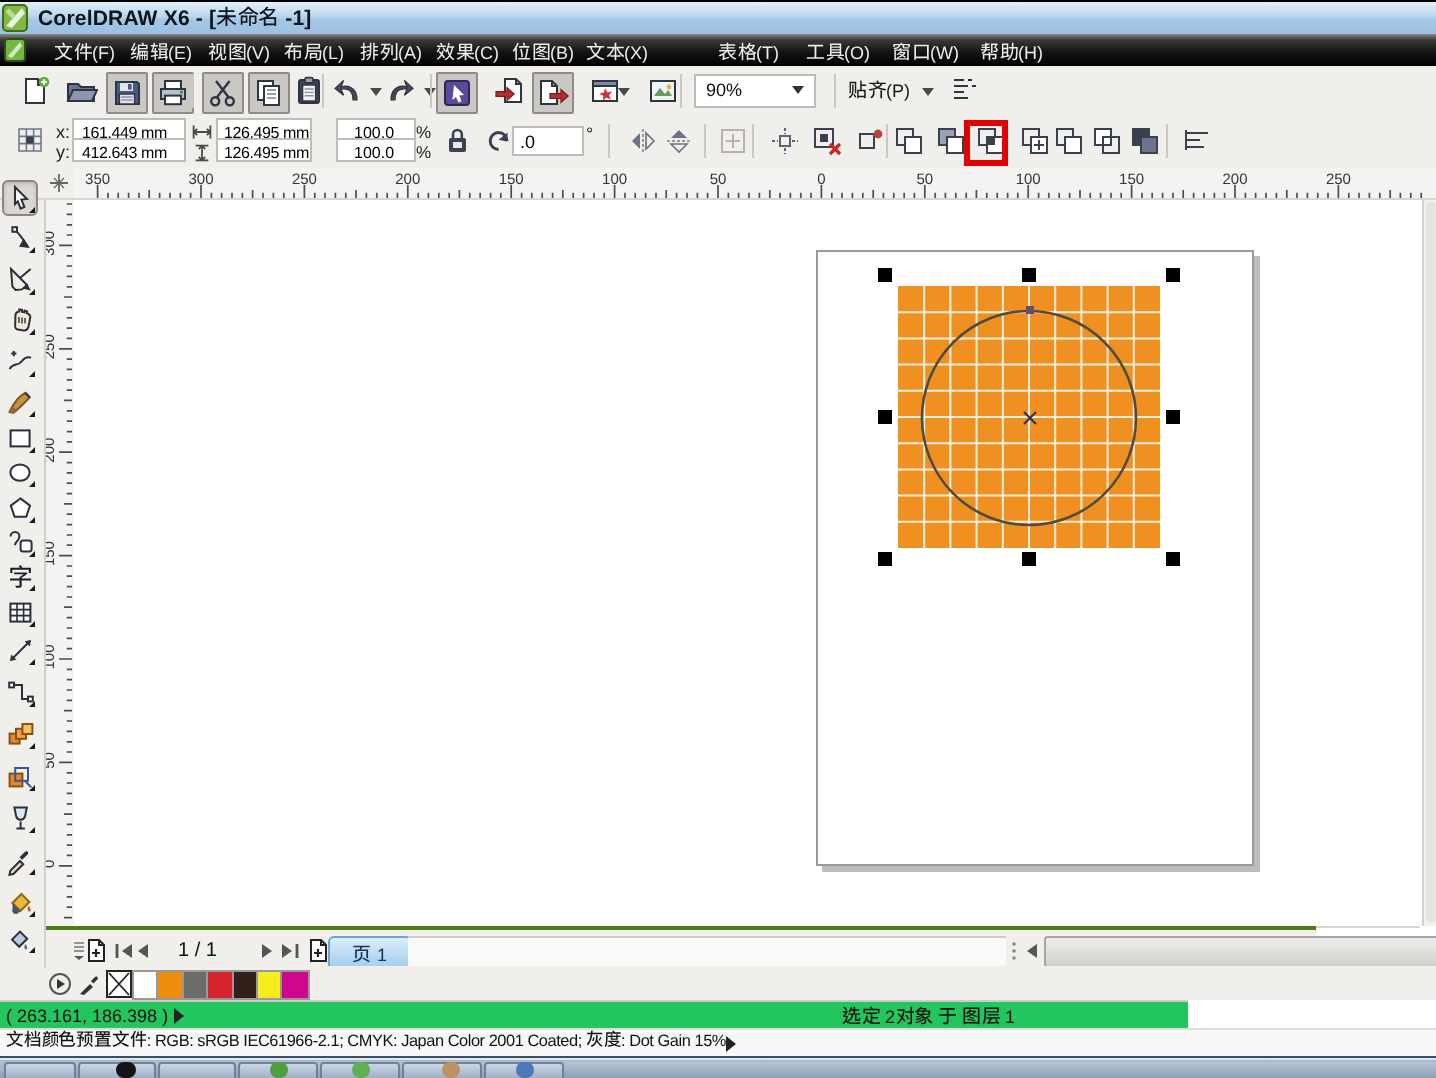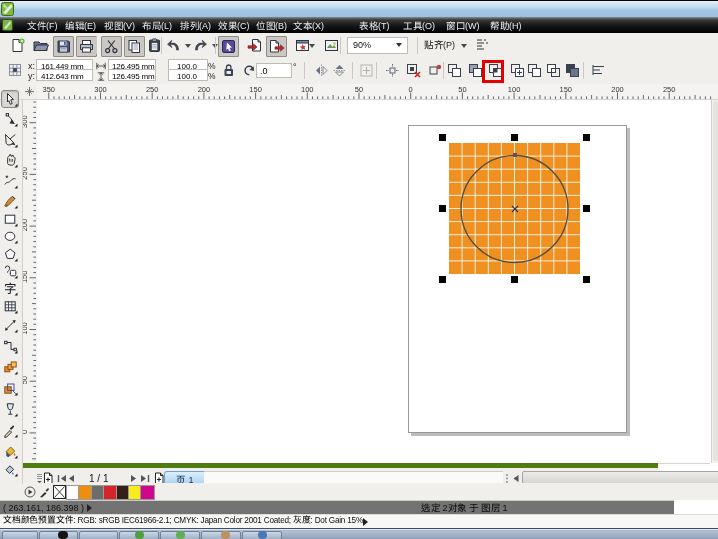--- a/index.html
+++ b/index.html
@@ -59,20 +59,27 @@
     </defs>
   </svg>
 <div class="abs" style="left:0;top:0;width:718px;height:17px;
  background:linear-gradient(#e9f3fb,#bcd8ee 45%,#a3c6e4 60%,#9cc1e0)">
  <div class="abs" style="left:0;top:0;width:718px;height:1px;background:#000"></div>
  <svg class="abs" style="left:1px;top:2px" width="13" height="14" viewBox="0 0 13 14">
    <rect x="0.5" y="0.5" width="12" height="13" rx="2" fill="#82b842" stroke="#3e6b1e"></rect>
    <path d="M2 11 L10 2 L11.5 4.5 L5 12 Z" fill="#e6f2dc"></path>
    <path d="M2.5 3 L6 6.5" stroke="#b9dc96" stroke-width="2.5"></path>
  </svg>
+ <div class="abs" style="left:19px;top:2.5px;font-size:10.5px;color:#0c141c;font-weight:bold;letter-spacing:0.1px">CorelDRAW X6 - [<svg class="cg" style="width:10.5px;height:10.5px" viewBox="0 0 1000 1000">
+        <use href="#g672a"></use>
+      </svg><svg class="cg" style="width:10.5px;height:10.5px" viewBox="0 0 1000 1000">
+        <use href="#g547d"></use>
+      </svg><svg class="cg" style="width:10.5px;height:10.5px" viewBox="0 0 1000 1000">
+        <use href="#g540d"></use>
+      </svg> -1]</div>
 </div>
 
 <div class="abs" style="left:0;top:17px;width:718px;height:16px;
  background:linear-gradient(#8a8a8a,#3a3a3a 18%,#151515 55%,#000)">
  <svg class="abs" style="left:2px;top:2px" width="11" height="12" viewBox="0 0 11 12">
   <rect x="0.5" y="0.5" width="10" height="11" rx="1.5" fill="#79b544" stroke="#2c511a"></rect>
   <path d="M2 9 L8 2 L9 4 L4 10 Z" fill="#d4e8c6"></path>
  </svg>
  <div class="abs" style="left:27px;top:4px;font-size:9px;color:#ececec"><svg class="cg" style="width:9.5px;height:9.5px" viewBox="0 0 1000 1000">
         <use href="#g6587"></use>
@@ -640,21 +647,21 @@
     <div class="abs" style="left:546.0px;top:34.0px;width:7px;height:7px;background:#000"></div>
     <div class="abs" style="left:402.0px;top:105.0px;width:7px;height:7px;background:#000"></div>
     <div class="abs" style="left:546.0px;top:105.0px;width:7px;height:7px;background:#000"></div>
     <div class="abs" style="left:402.0px;top:176.0px;width:7px;height:7px;background:#000"></div>
     <div class="abs" style="left:474.0px;top:176.0px;width:7px;height:7px;background:#000"></div>
     <div class="abs" style="left:546.0px;top:176.0px;width:7px;height:7px;background:#000"></div>
   </div>
 <div class="abs" style="left:711px;top:100px;width:7px;height:363px;background:#f2f1ef;border-left:1px solid #d5d2ce">
     <div class="abs" style="left:1px;top:1px;width:5px;height:360px;background:#e6e4e0;border-radius:2px"></div>
   </div>
-<div class="abs" style="left:0;top:463px;width:658px;height:20px;background:#f1efec;border-top:5px solid #4d7c0f">
+<div class="abs" style="left:0;top:463px;width:658px;height:20px;background:#f1efec;border-top:2px solid #4d7c0f">
     <svg class="abs" style="left:36px;top:5px" width="7" height="11" viewBox="0 0 7 11">
       <path d="M1 1.5 h5 M1 3.5 h5 M1 5.5 h5" stroke="#777" stroke-width="0.8"></path>
       <path d="M1 8 l2.5 2 2.5-2 z" fill="#555"></path>
     </svg>
     <svg class="abs" style="left:42px;top:4px" width="12" height="13" viewBox="0 0 12 13">
       <path d="M2.5 1 h5 l2.5 2.5 v8 h-7.5 z" fill="#fff" stroke="#222"></path>
       <path d="M7.5 1 v2.5 h2.5" fill="none" stroke="#222"></path>
       <path d="M6 5.5 v4 M4 7.5 h4" stroke="#222" stroke-width="1.1"></path>
     </svg>
     <svg class="abs" style="left:57px;top:6px" width="10" height="9" viewBox="0 0 10 9">
@@ -707,21 +714,21 @@
       <path d="M0.5 0.5 L10.5 11.5 M10.5 0.5 L0.5 11.5" stroke="#222" stroke-width="0.9"></path>
     </svg>
     <div class="abs" style="left:66.0px;top:2px;width:12.4px;height:13px;background:#ffffff;border:0.5px solid #999"></div>
     <div class="abs" style="left:78.4px;top:2px;width:12.4px;height:13px;background:#ee8d0e;border:0.5px solid #999"></div>
     <div class="abs" style="left:90.8px;top:2px;width:12.4px;height:13px;background:#6c6c6c;border:0.5px solid #999"></div>
     <div class="abs" style="left:103.2px;top:2px;width:12.4px;height:13px;background:#d6242c;border:0.5px solid #999"></div>
     <div class="abs" style="left:115.6px;top:2px;width:12.4px;height:13px;background:#33201b;border:0.5px solid #999"></div>
     <div class="abs" style="left:128.0px;top:2px;width:12.4px;height:13px;background:#f8ec1c;border:0.5px solid #999"></div>
     <div class="abs" style="left:140.4px;top:2px;width:12.4px;height:13px;background:#d1068f;border:0.5px solid #999"></div>
   </div>
-<div class="abs" style="left:0;top:500px;width:674px;height:14px;background:#737373;border-top:1px solid #cfccc8">
+<div class="abs" style="left:0;top:500px;width:594px;height:14px;background:#22c55e;border-top:1px solid #cfccc8">
  <div class="abs" style="left:3px;top:2px;font-size:9px;color:#111">( 263.161, 186.398 )</div>
  <div class="abs" style="left:87px;top:3px;width:0;height:0;border-top:4px solid transparent;border-bottom:4px solid transparent;border-left:5px solid #222"></div>
  <div class="abs" style="left:421px;top:2px;font-size:9px;color:#111"><svg class="cg" style="width:9.5px;height:9.5px" viewBox="0 0 1000 1000">
         <use href="#g9009"></use>
       </svg><svg class="cg" style="width:9.5px;height:9.5px" viewBox="0 0 1000 1000">
         <use href="#g5b9a"></use>
       </svg> 2<svg class="cg" style="width:9.5px;height:9.5px" viewBox="0 0 1000 1000">
         <use href="#g5bf9"></use>
       </svg><svg class="cg" style="width:9.5px;height:9.5px" viewBox="0 0 1000 1000">
         <use href="#g8c61"></use>

